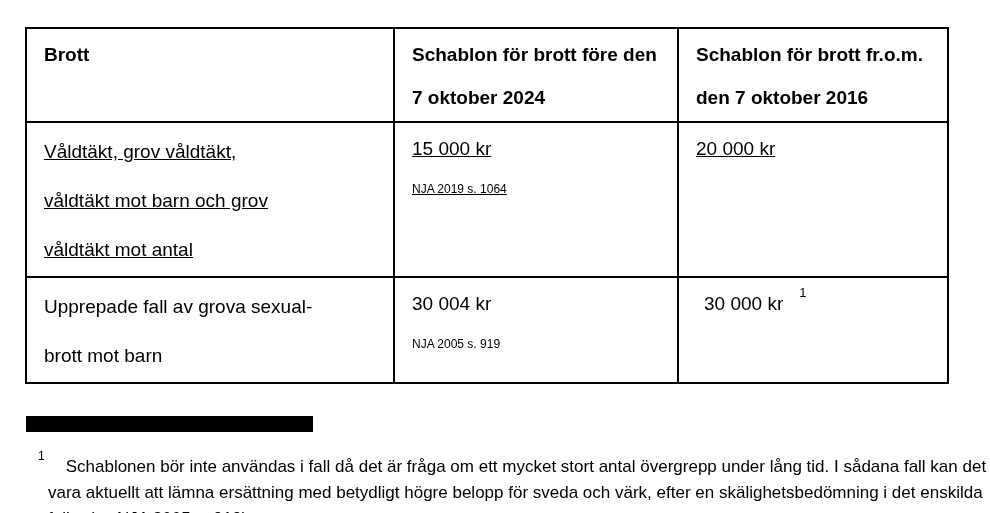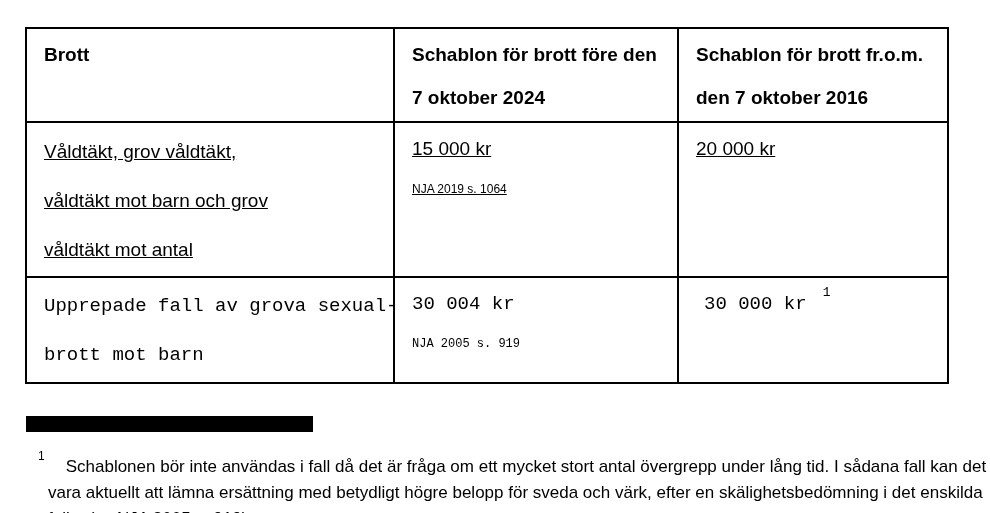--- a/index.html
+++ b/index.html
@@ -24,21 +24,21 @@
   .schablon-table th, .schablon-table td {
     border: 2px solid #000000;
     vertical-align: top;
     text-align: left;
     padding: 4px 8px 2px 9px;
     background: #ffffff;
   }
   tr.header-row  { height: 58px; }
   tr.body-row-1  { height: 100px; text-decoration: underline; }
   tr.body-row-2  { height: 98px; }
-  tr.body-row-3  { height: 99px; font-family: Liberation Mono, monospace; }
+  tr.body-row-3  { height: 99px; }
 
   .hline {
     font-size: 19px; font-weight: bold; line-height: 27px;
     white-space: nowrap;
   }
   .crime-line {
     font-size: 19px; font-weight: normal; line-height: 33px;
     white-space: nowrap;
   }
   .amount {

